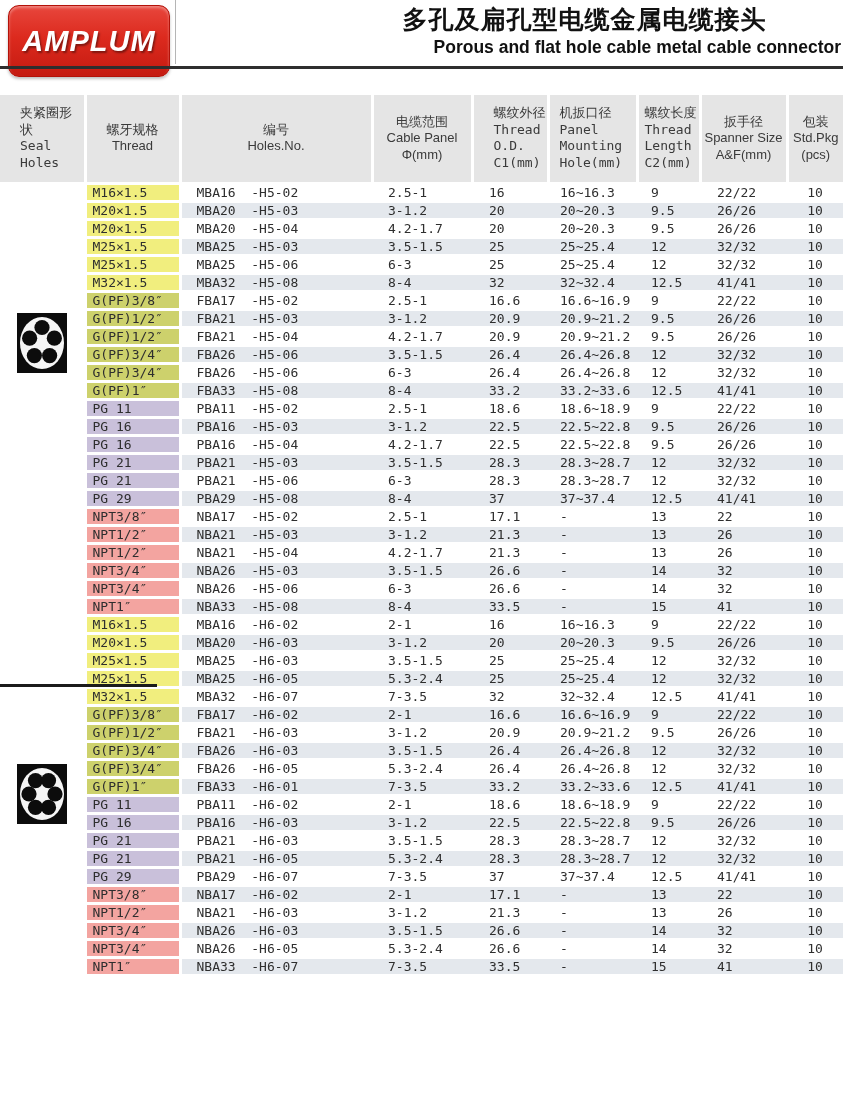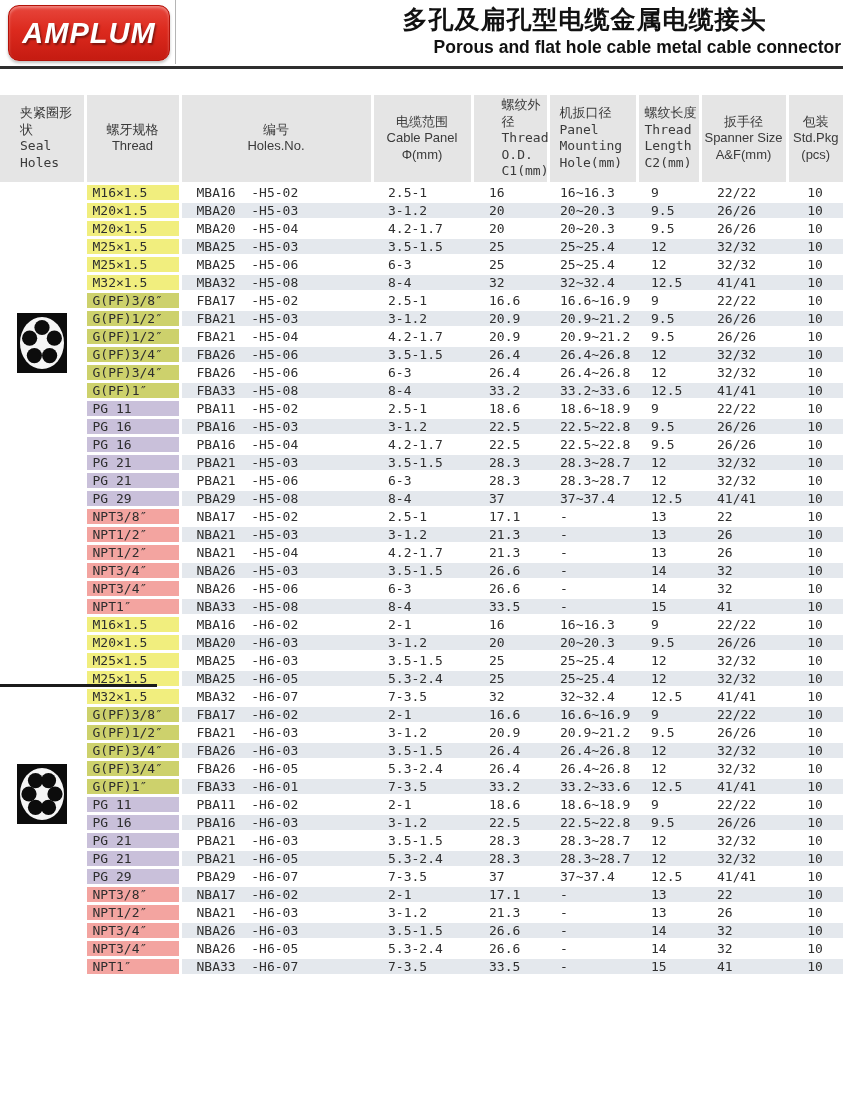--- a/index.html
+++ b/index.html
@@ -2,21 +2,21 @@
 <html><head>
 <meta charset="utf-8">
 <style>
   * { margin:0; padding:0; box-sizing:border-box; }
   html,body { background:#fff; }
   body { font-family:"Liberation Sans", sans-serif; }
   .page { position:relative; width:843px; height:1105px; background:#fff; overflow:hidden; margin:0 auto; }
 
   
   .logo {
-    position:absolute; left:8px; top:5px; width:162px; height:56px;
+    position:absolute; left:8px; top:5px; width:162px; height:72px;
     border-radius:11px;
     background:linear-gradient(180deg,#e8463c 0%, #dc2a1e 45%, #c51b11 100%);
     border:1px solid #b31209;
     box-shadow:0 2px 3px rgba(0,0,0,.25), inset 0 2px 3px rgba(255,255,255,.35);
     display:flex; align-items:center; justify-content:center;
   }
   .logo-text {
     color:#fff; font-style:italic; font-weight:bold; font-size:29px;
     letter-spacing:1px; text-shadow:1.5px 1.5px 2px rgba(0,0,0,.4);
     font-family:"Liberation Sans", sans-serif;
@@ -33,21 +33,21 @@
   thead th {
     height:88px; background:#e5e5e5; vertical-align:middle;
     border-right:3px solid #fff; border-bottom:3px solid #fff;
     font-weight:normal; color:#3a3a3a; font-size:13px; line-height:16.5px;
     text-align:center; padding:0;
   }
   thead th:last-child { border-right:none; }
   thead th .mono { font-family:"DejaVu Sans Mono","Liberation Mono",monospace; }
   th.ta-left { text-align:left; }
   th.pl2  { padding-left:20px; }
-  th.pl14 { padding-left:28px; }
+  th.pl14 { padding-left:20px; }
   th.pl10 { padding-left:10px; }
   th.pl7  { padding-left:6px;margin-left:20px; }
 
   tbody td {
     height:18px; border-bottom:3px solid #fff;
     font-family:"DejaVu Sans Mono","Liberation Mono",monospace;
     font-size:13px; color:#2e2e2e; vertical-align:middle;
     white-space:pre; overflow:hidden;
   }
   tr.stripe td { background:#e4e8ed; }

